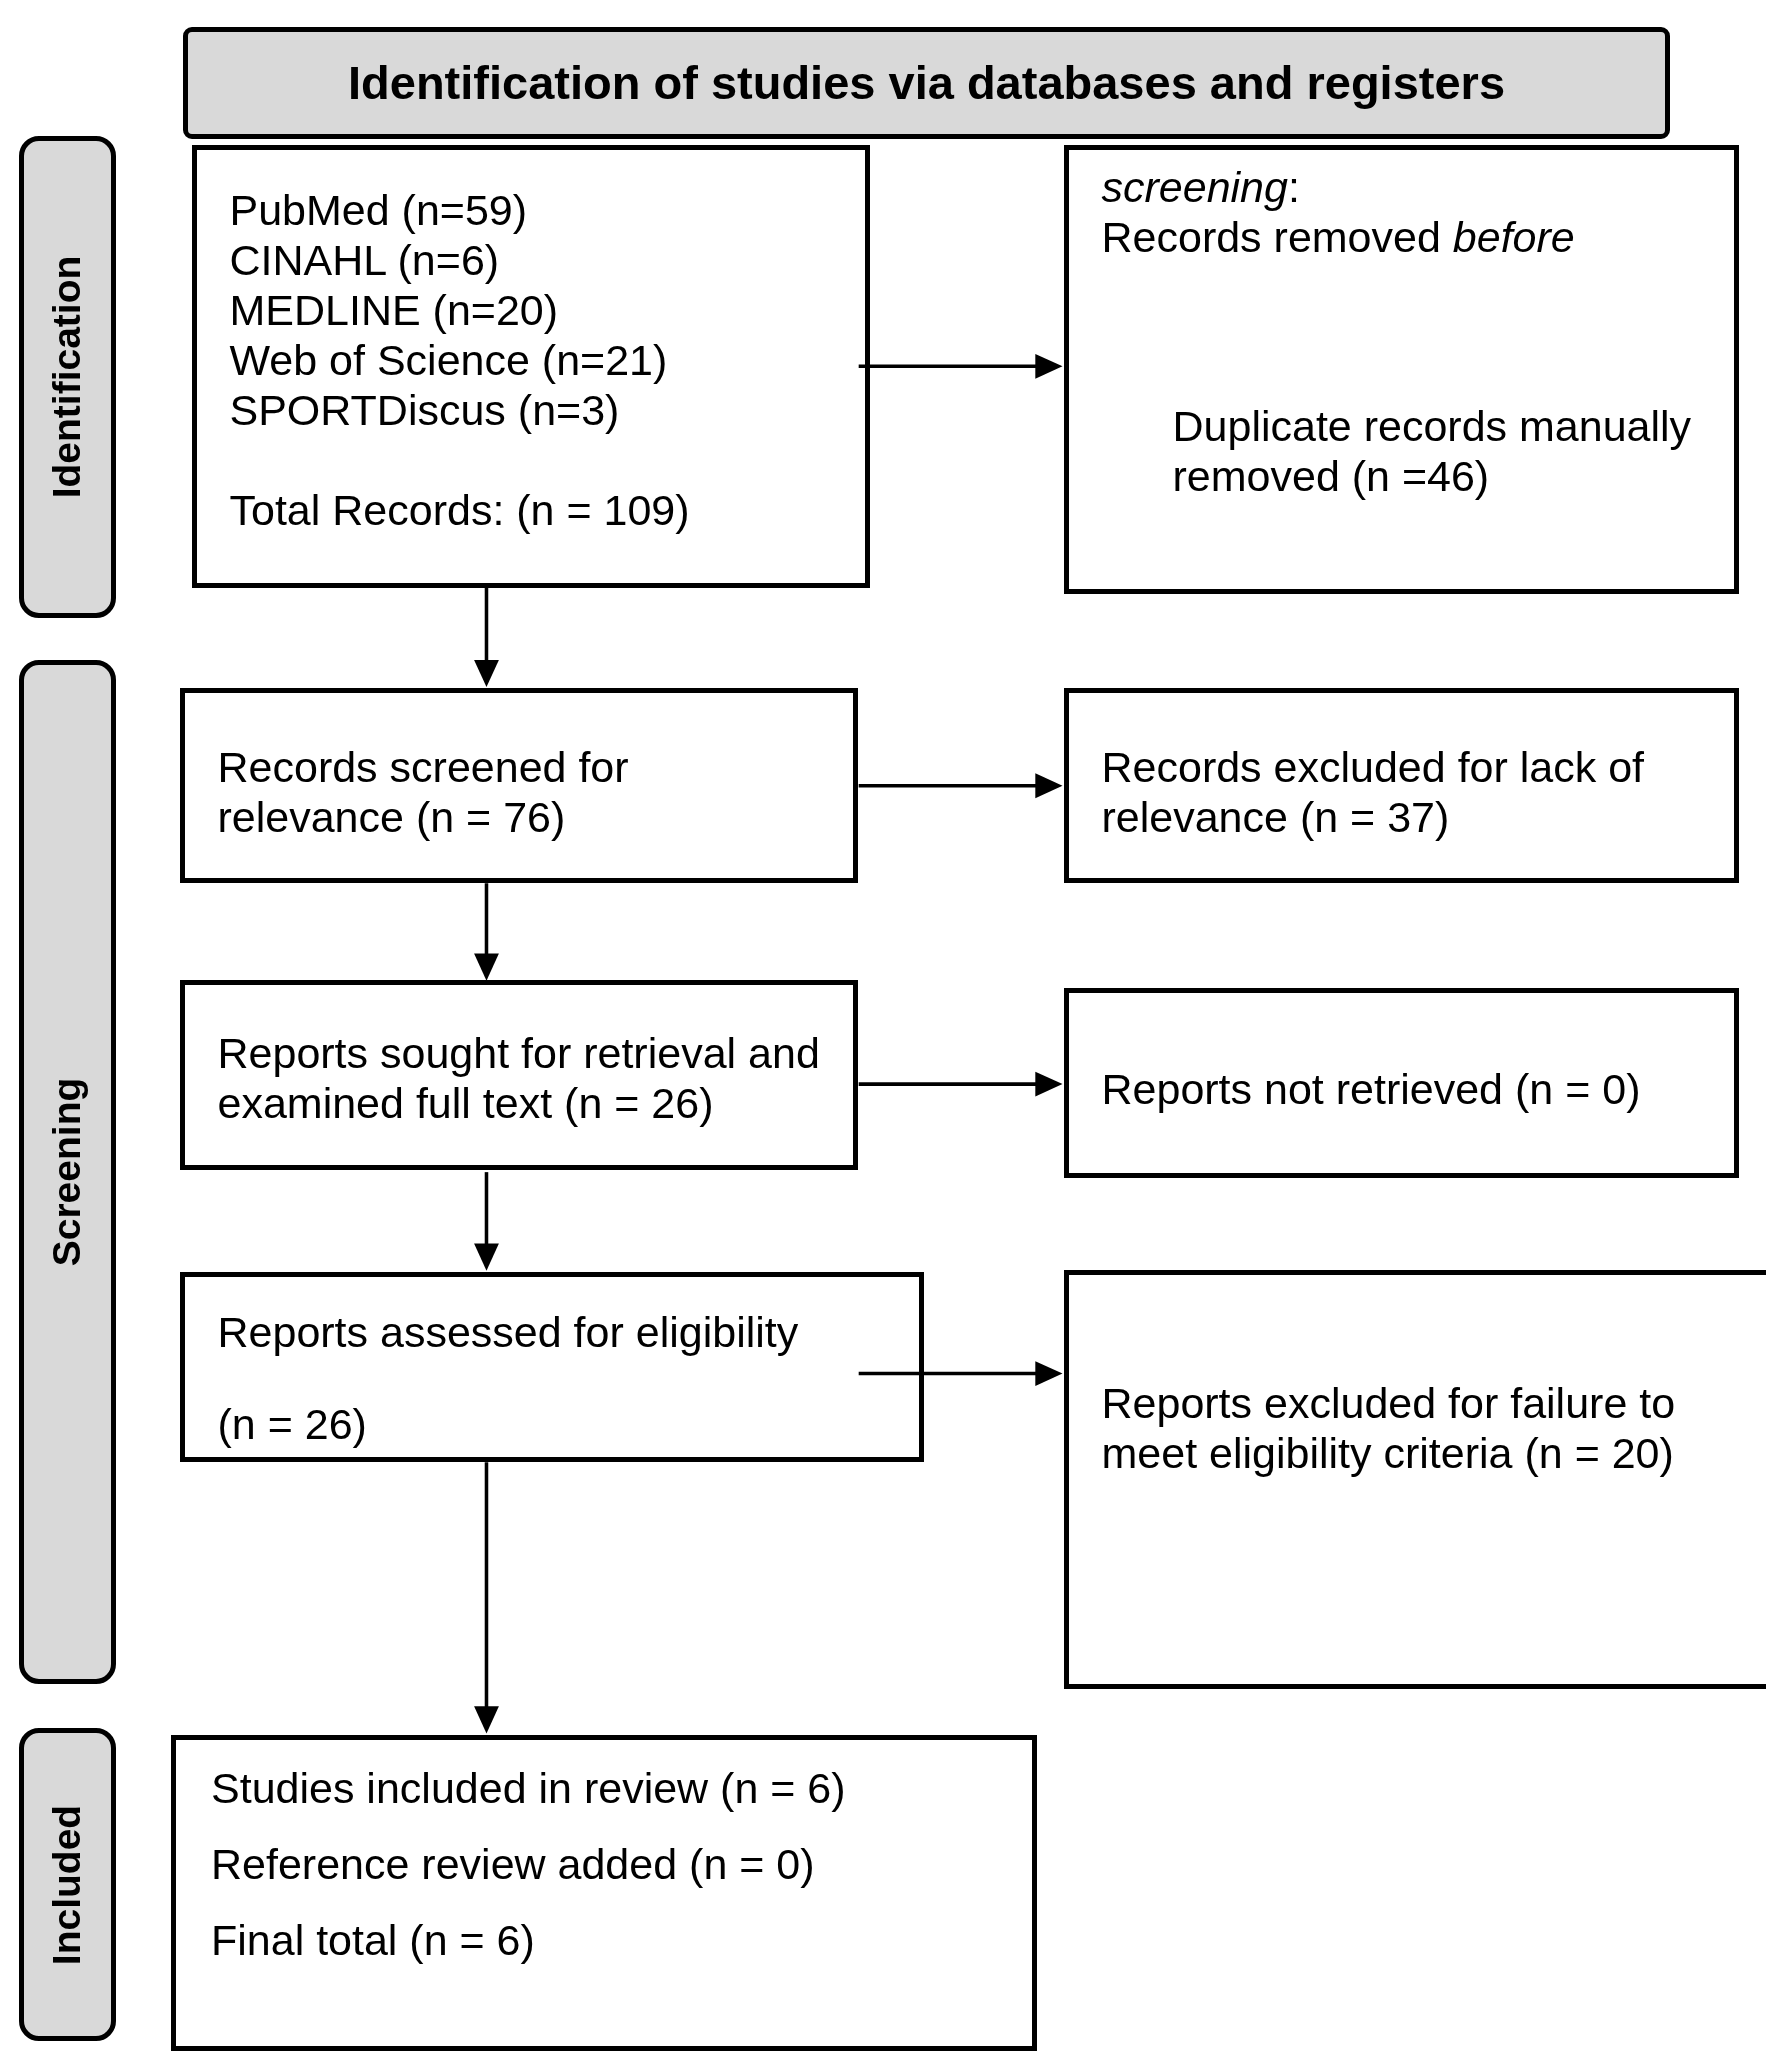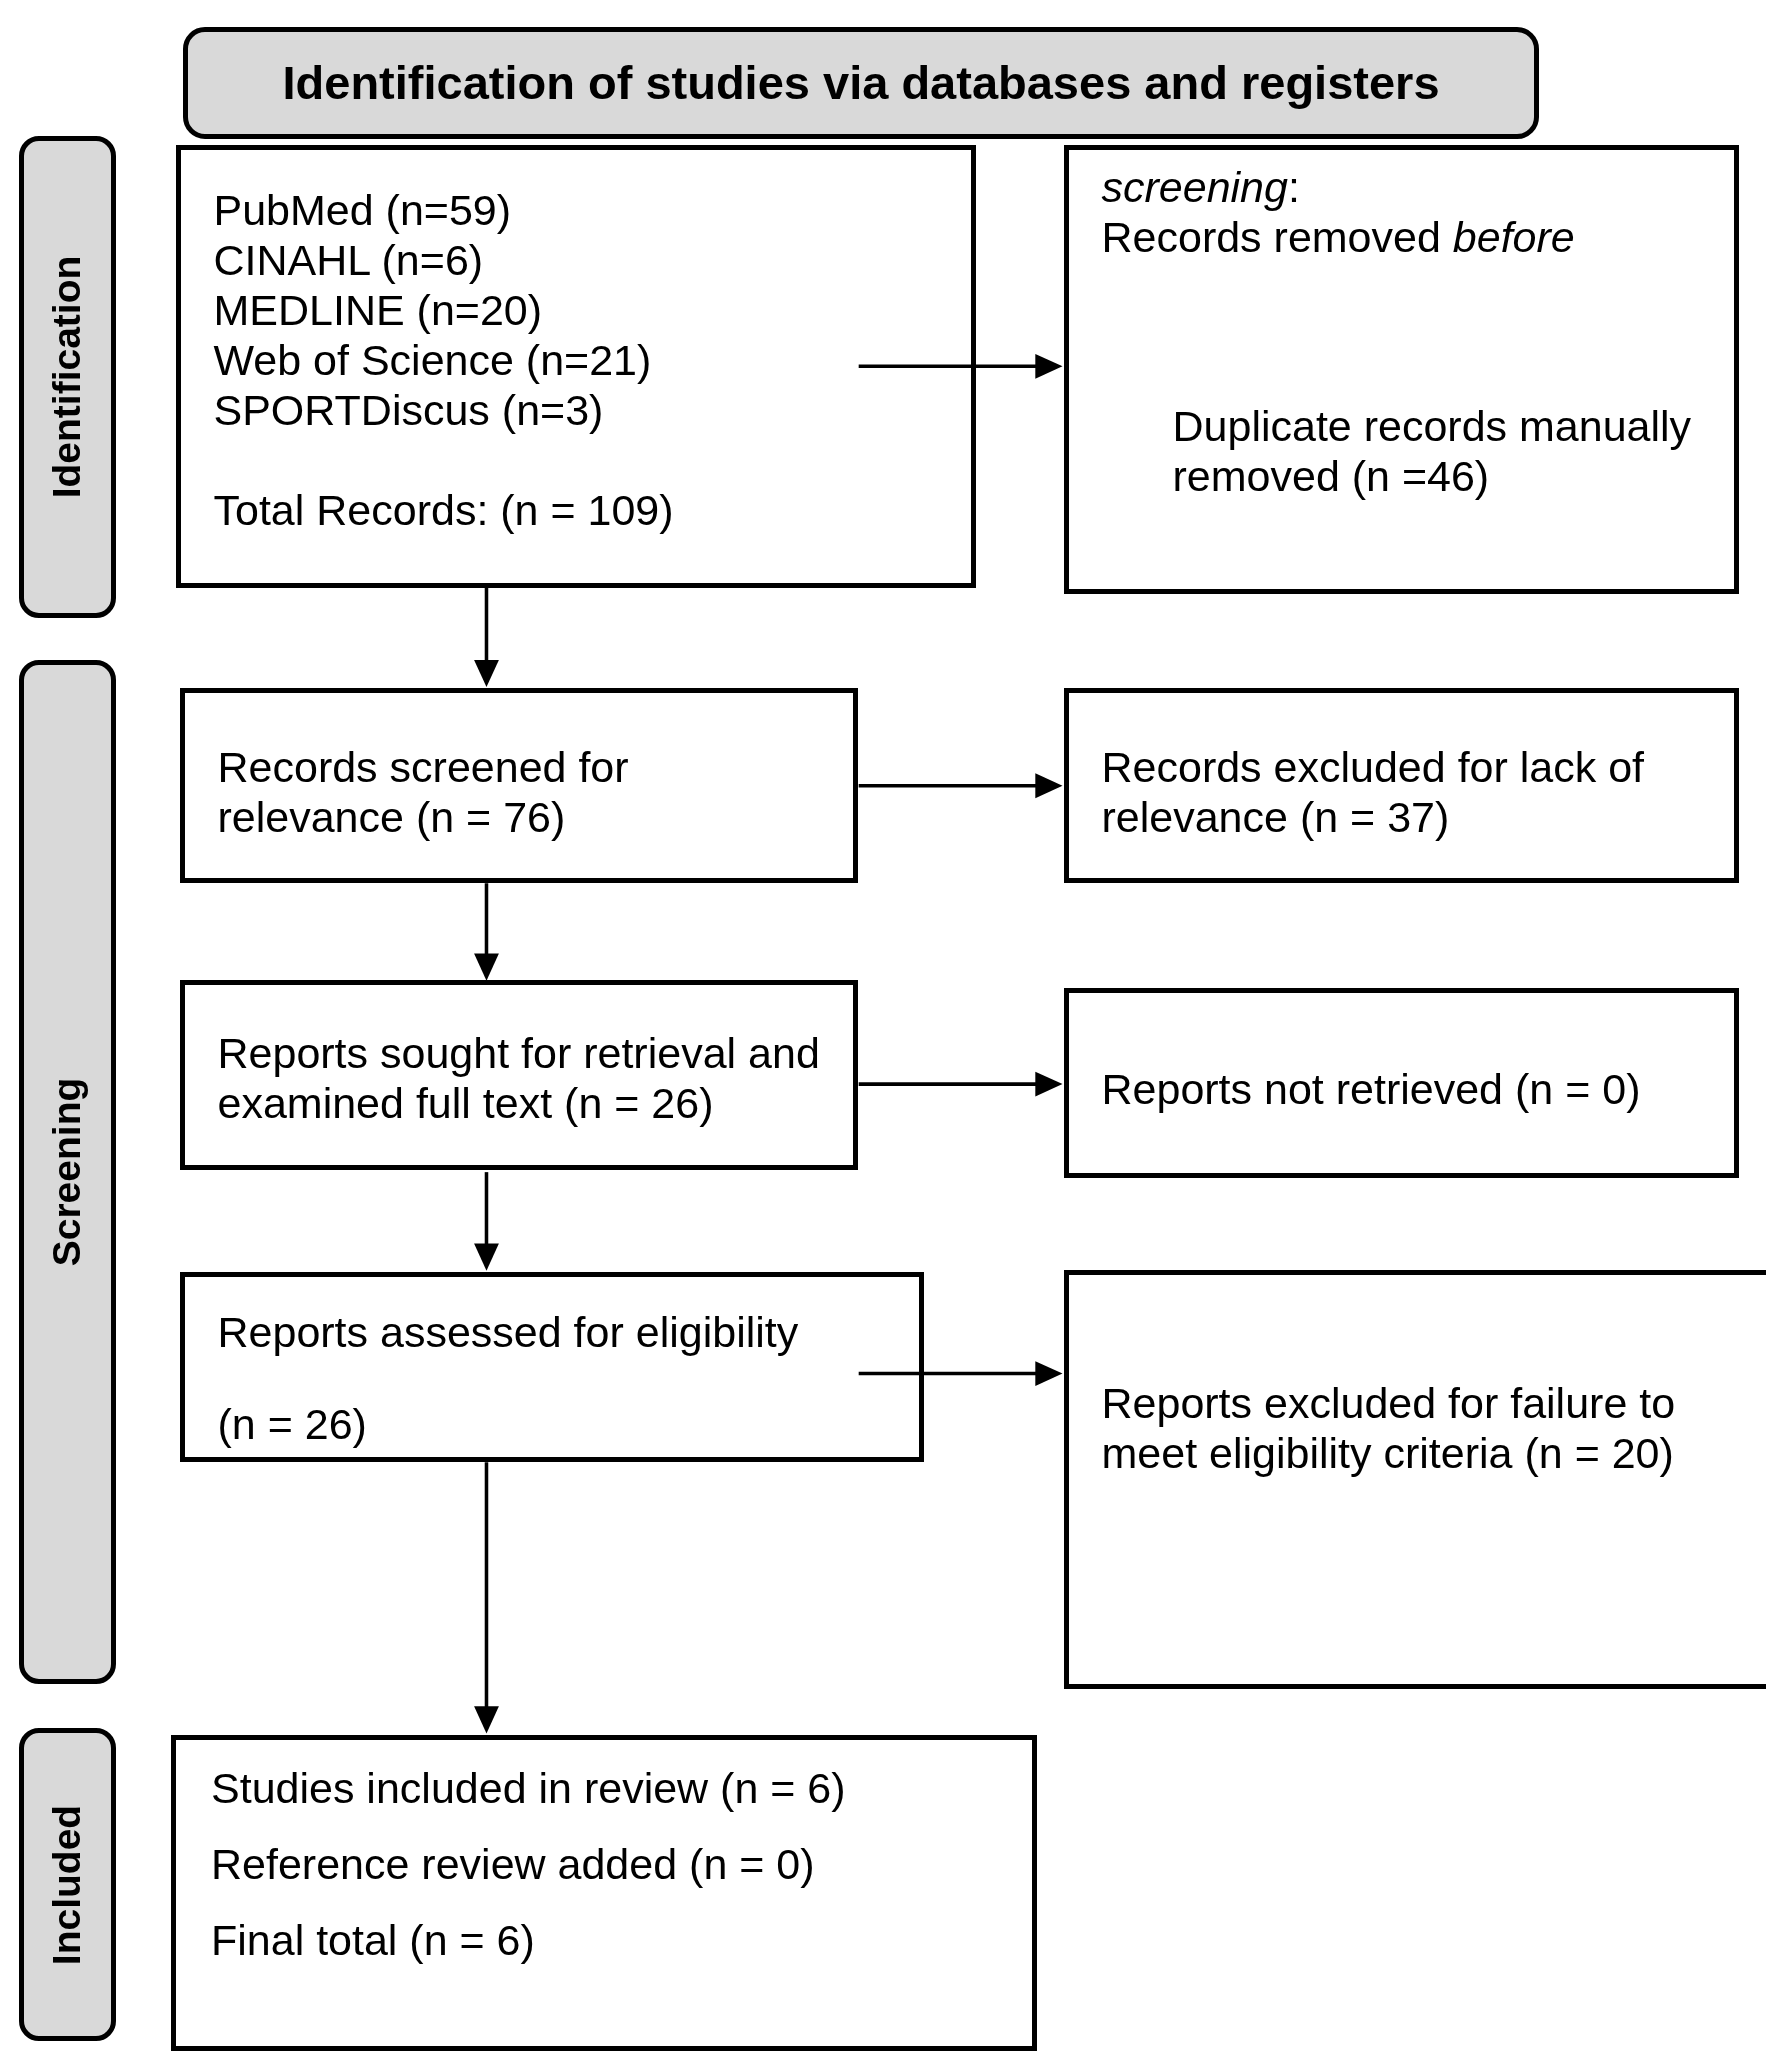--- a/index.html
+++ b/index.html
@@ -11,34 +11,34 @@
   }
   .canvas { position:absolute; inset:0; width:1767px; height:2066px; }
 
   
   .graybox {
     position:absolute; background:var(--gray,#d9d9d9);
     border:5.9px solid var(--border,#000); border-radius:20px;
     display:flex; align-items:center; justify-content:center;
     font-weight:bold;
   }
-  .title-banner { left:183px; top:26.6px; width:1356px; height:112px; font-size:47px; border-radius:22px; }
+  .title-banner { left:183px; top:26.6px; width:1487px; height:112px; font-size:47px; border-radius:9px; }
   .side-label { left:19px; width:97px; font-size:39px; }
   .side-label span { transform:rotate(-90deg); white-space:nowrap; }
   #label-identification { top:136px; height:482px; }
   #label-screening { top:660px; height:1024px; }
   #label-included { top:1728px; height:313px; }
 
   
   .box {
     position:absolute; background:#fff;
     border:5.9px solid var(--border,#000);
     font-size:43px; line-height:50px;
   }
-  #box-sources             { left:176px;  top:145px;  width:800px; height:443px; padding:35px 17.7px 0 32.5px; }
+  #box-sources             { left:192px;  top:145px;  width:678px; height:443px; padding:35px 17.7px 0 32.5px; }
   #box-removed             { left:1064px; top:145px;  width:675px; height:449px; padding:11.8px 17.7px 0 32.5px; }
   #box-screened            { left:180px;  top:688px; width:678px; height:195px; padding:49px 17.7px 0 32.5px; }
   #box-excluded-relevance  { left:1064px; top:688px; width:675px; height:195px; padding:49px 17.7px 0 32.5px; }
   #box-sought              { left:180px;  top:980px; width:678px; height:190px; padding:43px 17.7px 0 32.5px; }
   #box-not-retrieved       { left:1064px; top:988px; width:675px; height:190px; padding:71px 17.7px 0 32.5px; }
   #box-assessed            { left:180px;  top:1272px; width:744px; height:190px; padding:30px 17.7px 0 32.5px; }
   #box-excluded-eligibility{ left:1064px; top:1270px; width:758px; height:419px; padding:103px 17.7px 0 32.5px; }
   #box-included            { left:171px;  top:1735px; width:866px; height:316px; padding:22.5px 17.7px 0 35px; }
 
   .blank-line { height:50px; }

